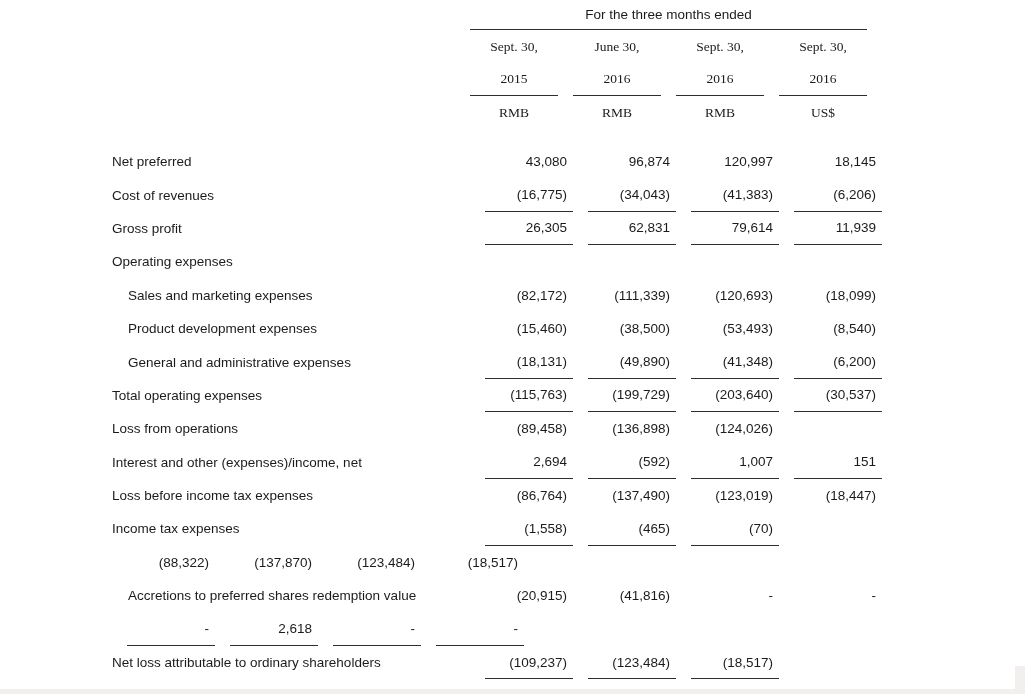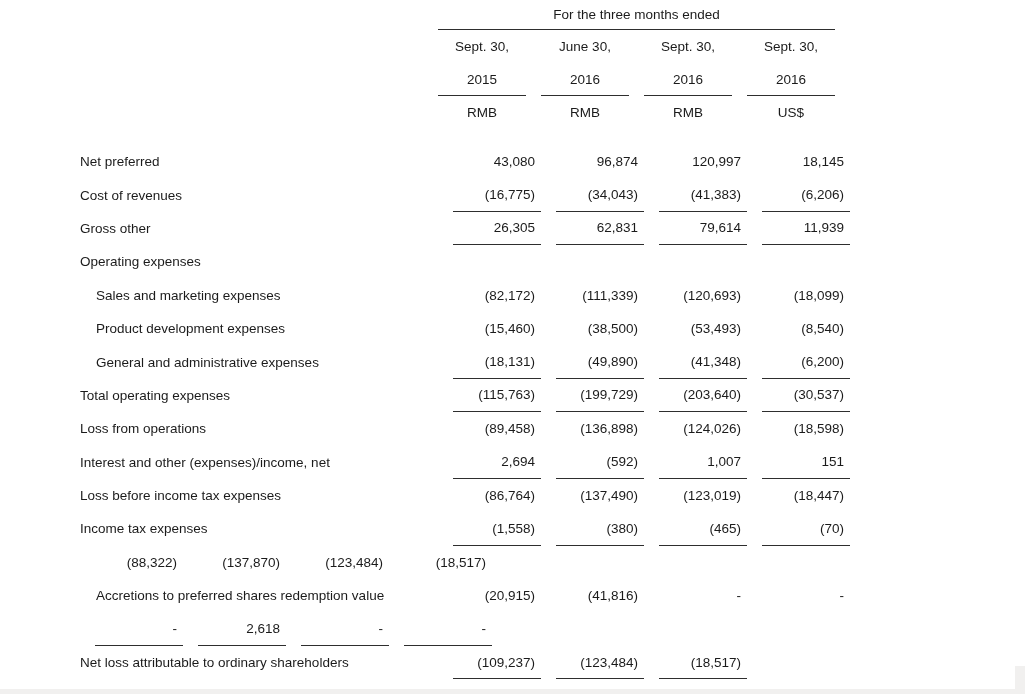--- a/index.html
+++ b/index.html
@@ -10,36 +10,36 @@
   }
   .page {
     position: relative;
     width: 1025px;
     height: 694px;
     background: #ffffff;
     overflow: hidden;
     color: #1b1b1b;
   }
   .table {
-    padding-left: 80px;
+    padding-left: 112px;
     padding-top: 0;
   }
   
   .hdr { display: flex; }
   .hdr-spacer { width: 358px; }
   .numeric-head { width: 397px; }
   .title {
     height: 29px;
     display: flex;
     align-items: center;
     justify-content: center;
     font-size: 13.5px;
     border-bottom: 1.3px solid #2e2e2e;
   }
-  .col-headers { display: flex; }
+  .col-headers { display: flex; font-family: Liberation Serif, serif; }
   .hcol { width: 88px; margin-left: 15px; }
   .hcol:first-child { margin-left: 0; }
   .hcell {
     height: 33px;
     display: flex;
     align-items: center;
     justify-content: center;
     font-size: 13.5px;
     box-sizing: border-box;
   }
@@ -125,21 +125,21 @@
           <div class="vbox">18,145</div>
         </div>
         <div class="row rule">
           <div class="label">Cost of revenues</div>
           <div class="vbox">(16,775)</div>
           <div class="vbox">(34,043)</div>
           <div class="vbox">(41,383)</div>
           <div class="vbox">(6,206)</div>
         </div>
         <div class="row rule">
-          <div class="label">Gross other</div>
+          <div class="label">Gross profit</div>
           <div class="vbox">26,305</div>
           <div class="vbox">62,831</div>
           <div class="vbox">79,614</div>
           <div class="vbox">11,939</div>
         </div>
         <div class="row">
           <div class="label">Operating expenses</div>
           <div class="vbox"></div>
           <div class="vbox"></div>
           <div class="vbox"></div>
@@ -171,40 +171,38 @@
           <div class="vbox">(115,763)</div>
           <div class="vbox">(199,729)</div>
           <div class="vbox">(203,640)</div>
           <div class="vbox">(30,537)</div>
         </div>
         <div class="row">
           <div class="label">Loss from operations</div>
           <div class="vbox">(89,458)</div>
           <div class="vbox">(136,898)</div>
           <div class="vbox">(124,026)</div>
-          <div class="vbox">(18,598)</div>
         </div>
         <div class="row rule">
           <div class="label">Interest and other (expenses)/income, net</div>
           <div class="vbox">2,694</div>
           <div class="vbox">(592)</div>
           <div class="vbox">1,007</div>
           <div class="vbox">151</div>
         </div>
         <div class="row">
           <div class="label">Loss before income tax expenses</div>
           <div class="vbox">(86,764)</div>
           <div class="vbox">(137,490)</div>
           <div class="vbox">(123,019)</div>
           <div class="vbox">(18,447)</div>
         </div>
         <div class="row rule">
           <div class="label">Income tax expenses</div>
           <div class="vbox">(1,558)</div>
-          <div class="vbox">(380)</div>
           <div class="vbox">(465)</div>
           <div class="vbox">(70)</div>
         </div>
         <div class="row">
           <div class="vbox">(88,322)</div>
           <div class="vbox">(137,870)</div>
           <div class="vbox">(123,484)</div>
           <div class="vbox">(18,517)</div>
         </div>
         <div class="row">

